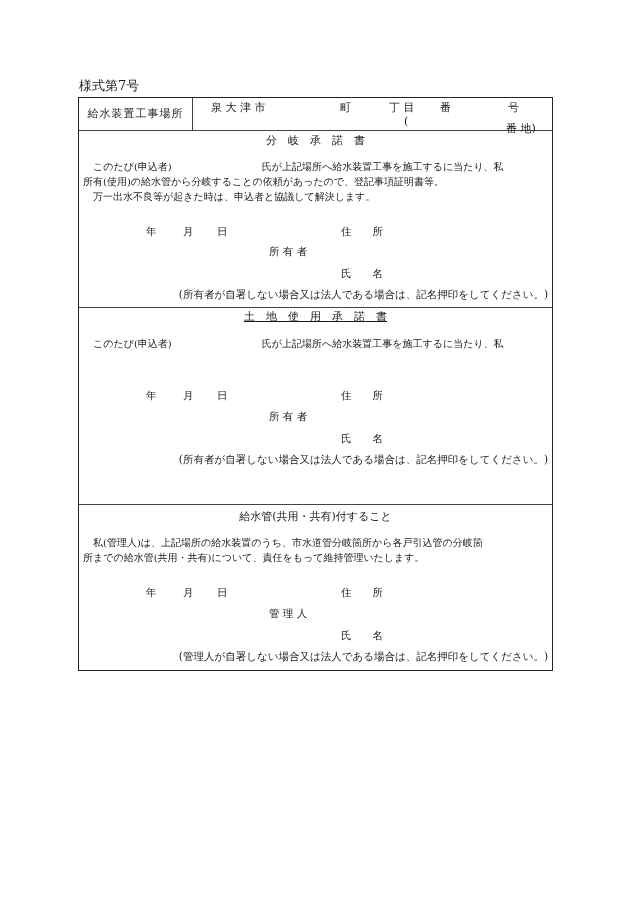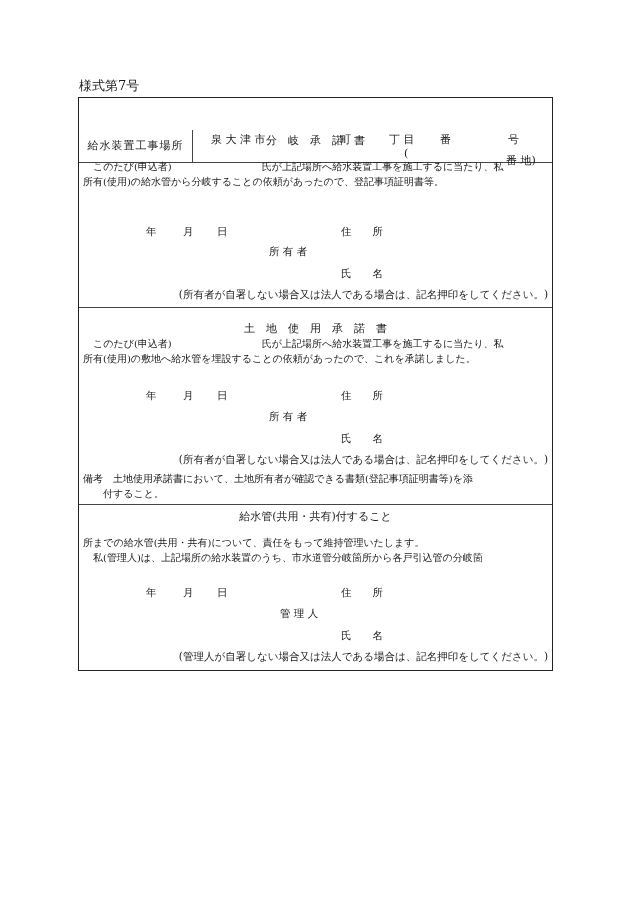--- a/index.html
+++ b/index.html
@@ -31,21 +31,20 @@
     border: 1.5px solid #222;
     box-sizing: content-box;
   }
   .header-row {
     position: absolute;
     left: 0;
     top: 0;
     width: 473px;
     height: 32px;
     border-bottom: 1px solid #444;
-    margin-top: 32px;
   }
   .header-label {
     position: absolute;
     left: 0;
     top: 0;
     width: 113px;
     height: 32px;
     border-right: 1px solid #444;
     font-size: 11px;
     line-height: 32px;
@@ -130,57 +129,53 @@
       <span class="hv" style="left:211px; top:17px;">(</span>
       <span class="hv" style="left:313px; top:24px;">番 地)</span>
     </div>
   </div>
 
   <div class="section s1">
     <div class="sec-title" style="top:3px;">分　岐　承　諾　書</div>
     <div class="para" style="top:28px;">
       <span class="line">　このたび(申込者)　　　　　　　　　氏が上記場所へ給水装置工事を施工するに当たり、私</span>
       <span class="line">所有(使用)の給水管から分岐することの依頼があったので、登記事項証明書等。</span>
+      <span class="line">　万一出水不良等が起きた時は、申込者と協議して解決します。</span>
     </div>
     <span class="t" style="left:67px; top:93px;">年</span>
     <span class="t" style="left:104px; top:93px;">月</span>
     <span class="t" style="left:138px; top:93px;">日</span>
     <span class="t" style="left:262px; top:93px;">住　　所</span>
     <span class="t" style="left:190px; top:113px;">所 有 者</span>
     <span class="t" style="left:262px; top:135px;">氏　　名</span>
     <div class="note" style="top:156px;">(所有者が自署しない場合又は法人である場合は、記名押印をしてください。)</div>
   </div>
 
   <div class="section s2">
-    <div class="sec-title" style="top:14px;">土　地　使　用　承　諾　書</div>
+    <div class="sec-title" style="top:2px;text-decoration:underline;">土　地　使　用　承　諾　書</div>
     <div class="para" style="top:28px;">
       <span class="line">　このたび(申込者)　　　　　　　　　氏が上記場所へ給水装置工事を施工するに当たり、私</span>
-      <span class="line">所有(使用)の敷地へ給水管を埋設することの依頼があったので、これを承諾しました。</span>
     </div>
     <span class="t" style="left:67px; top:80px;">年</span>
     <span class="t" style="left:104px; top:80px;">月</span>
     <span class="t" style="left:138px; top:80px;">日</span>
     <span class="t" style="left:262px; top:80px;">住　　所</span>
     <span class="t" style="left:190px; top:101px;">所 有 者</span>
     <span class="t" style="left:262px; top:123px;">氏　　名</span>
     <div class="note" style="top:144px;">(所有者が自署しない場合又は法人である場合は、記名押印をしてください。)</div>
-    <div class="para" style="top:163px;">
-      <span class="line">備考　土地使用承諾書において、土地所有者が確認できる書類(登記事項証明書等)を添</span>
-      <span class="line">　　付すること。</span>
-    </div>
   </div>
 
   <div class="section s3">
     <div class="sec-title" style="top:5px;">給水管(共用・共有)付すること</div>
     <div class="para" style="top:30px;">
+      <span class="line">　私(管理人)は、上記場所の給水装置のうち、市水道管分岐箇所から各戸引込管の分岐箇</span>
       <span class="line">所までの給水管(共用・共有)について、責任をもって維持管理いたします。</span>
-      <span class="line">　私(管理人)は、上記場所の給水装置のうち、市水道管分岐箇所から各戸引込管の分岐箇</span>
     </div>
     <span class="t" style="left:67px; top:80px;">年</span>
     <span class="t" style="left:104px; top:80px;">月</span>
     <span class="t" style="left:138px; top:80px;">日</span>
     <span class="t" style="left:262px; top:80px;">住　　所</span>
-    <span class="t" style="left:190px; top:101px;margin-left:11px;">管 理 人</span>
+    <span class="t" style="left:190px; top:101px;">管 理 人</span>
     <span class="t" style="left:262px; top:123px;">氏　　名</span>
     <div class="note" style="top:144px;">(管理人が自署しない場合又は法人である場合は、記名押印をしてください。)</div>
   </div>
 
 </div>
 
 </body></html>

